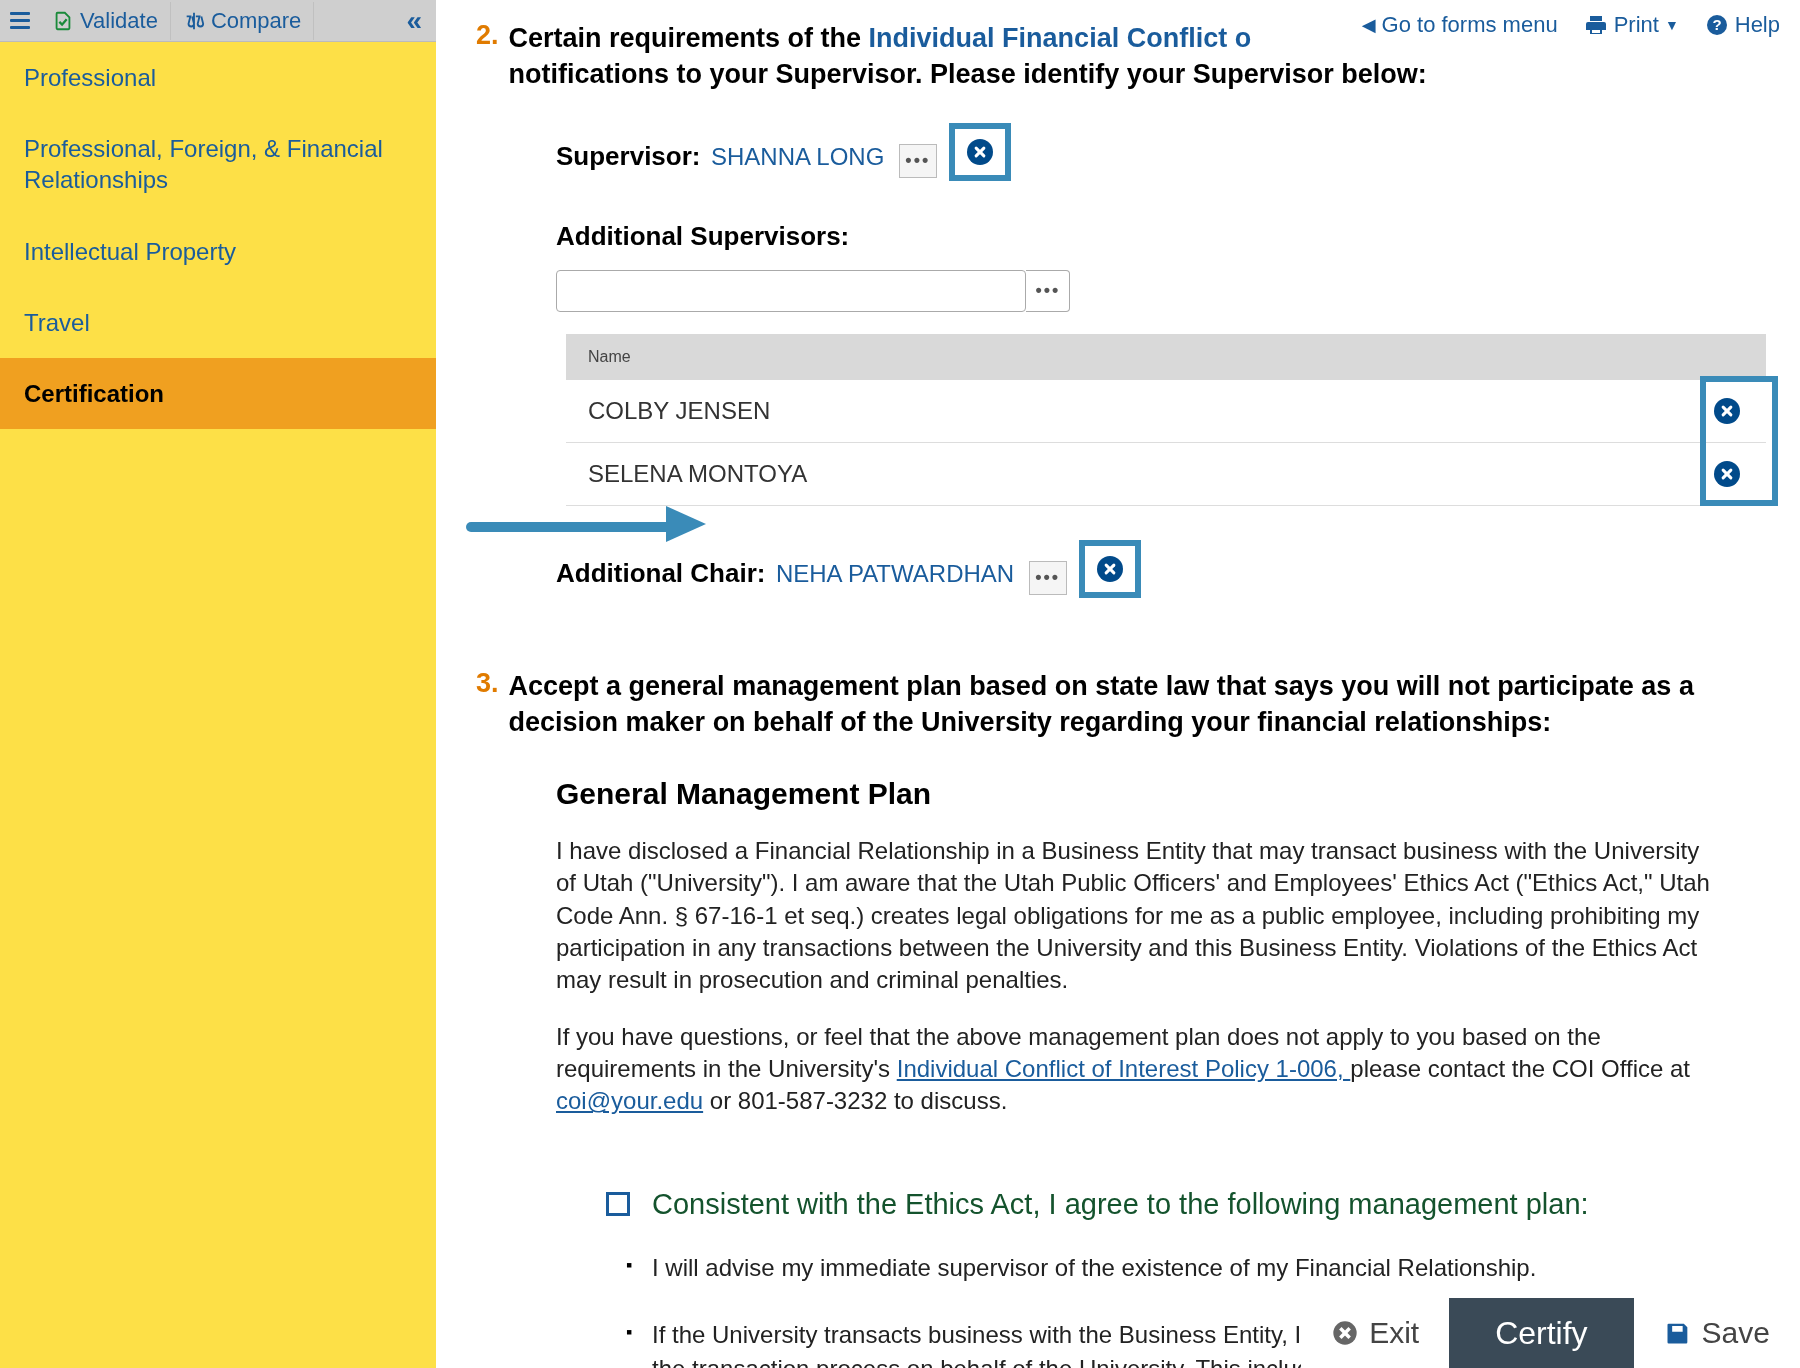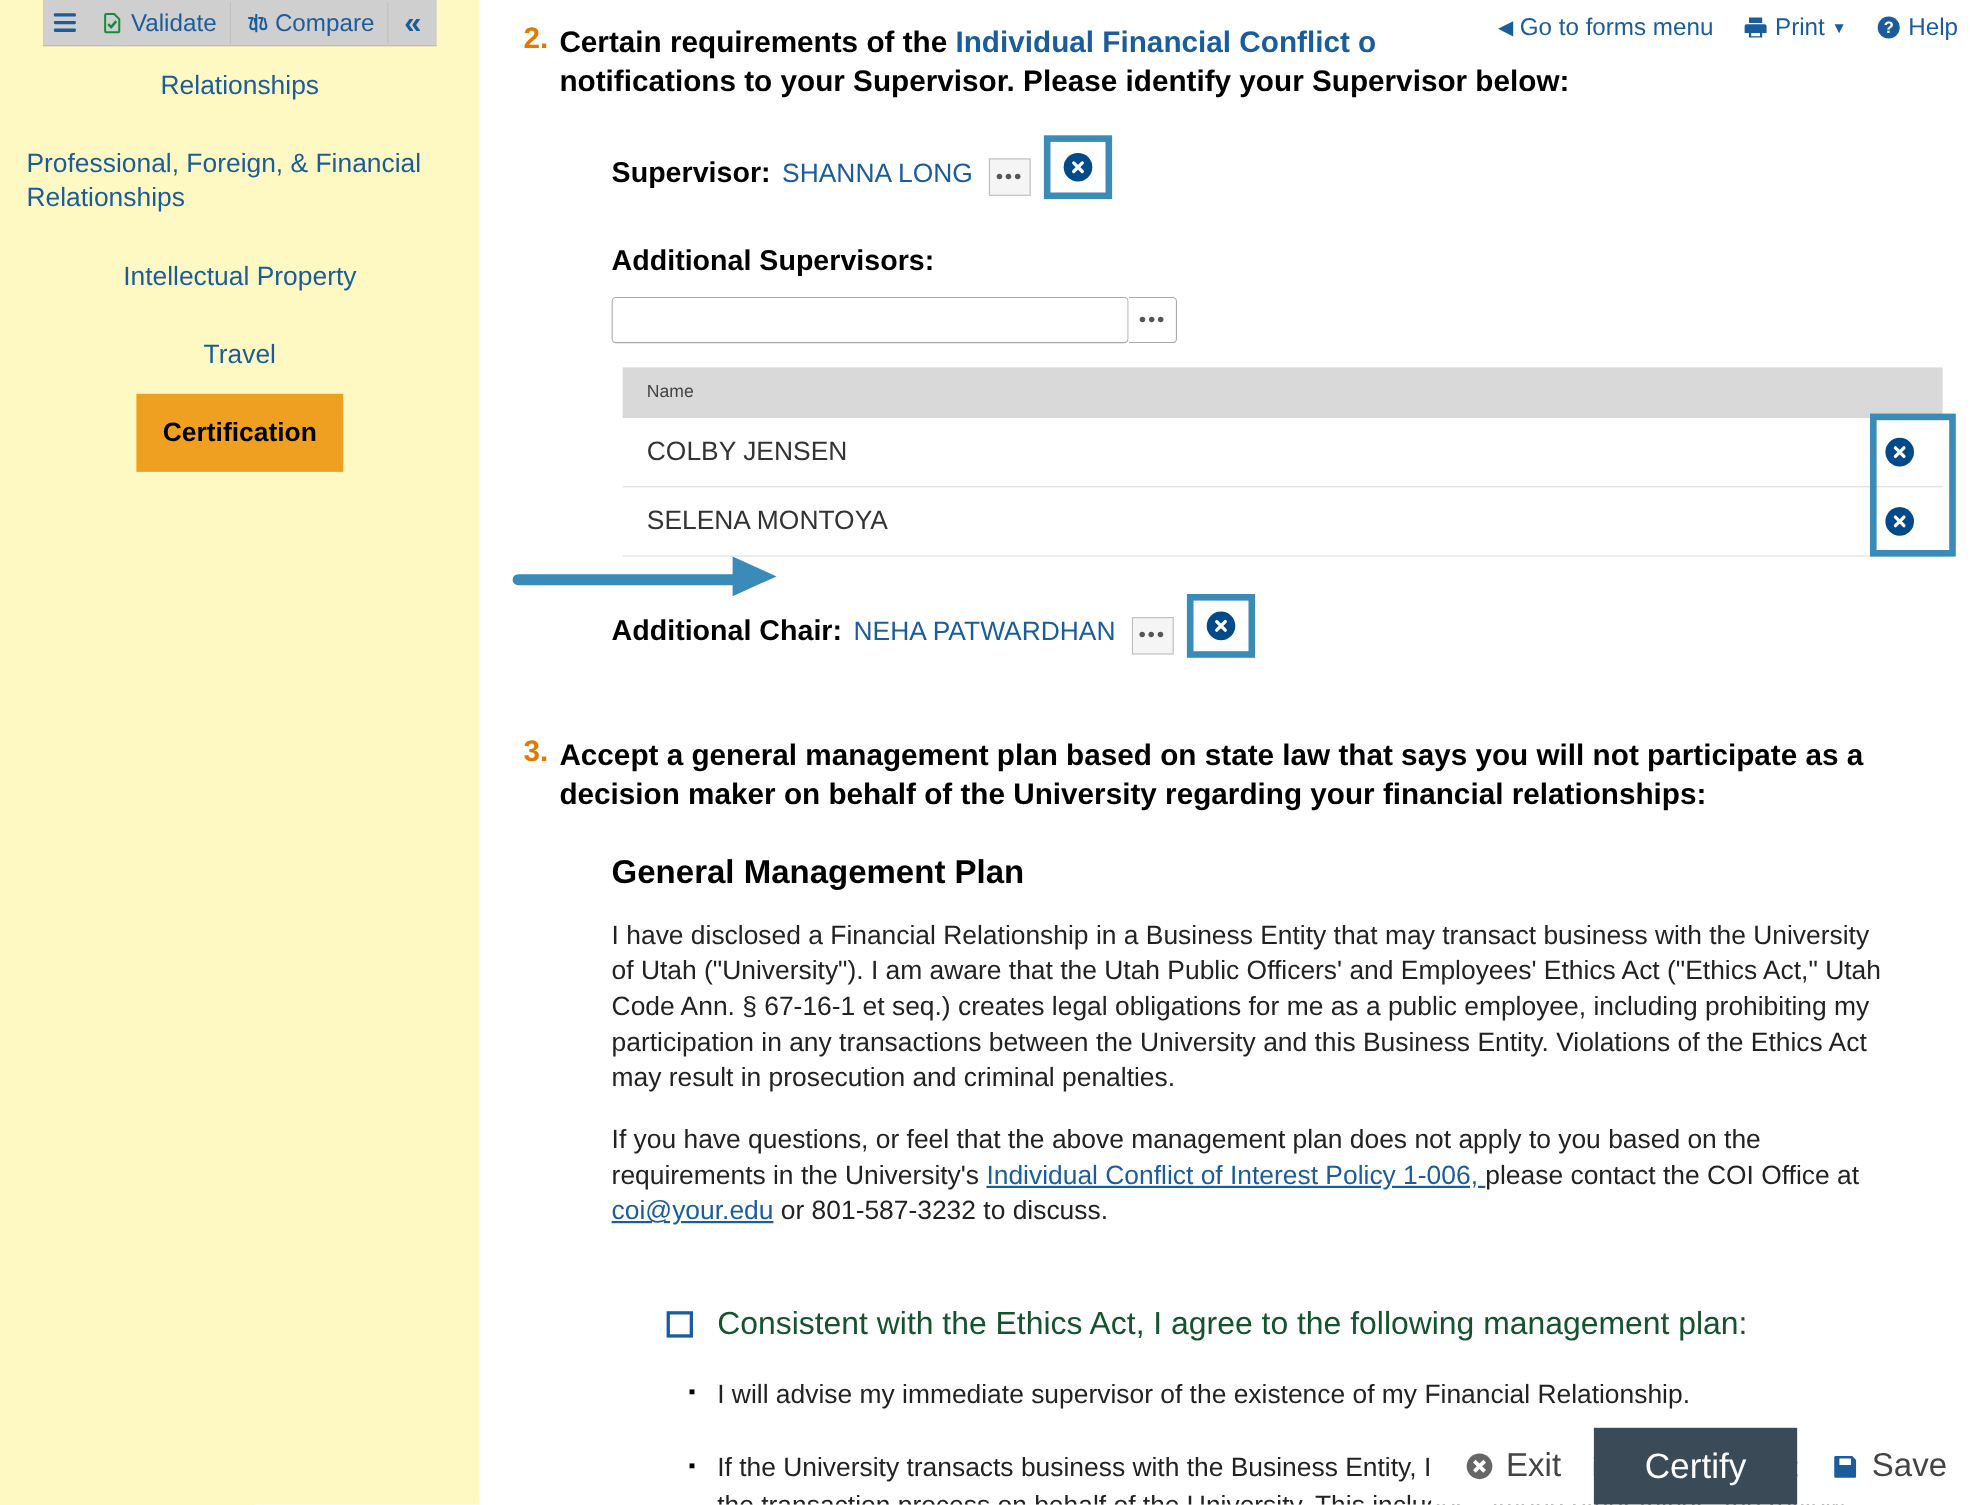--- a/index.html
+++ b/index.html
@@ -1,20 +1,20 @@
 <!DOCTYPE html>
 <html><head>
 <meta charset="utf-8">
 <style>
   * { box-sizing: border-box; margin: 0; padding: 0; }
   html, body { width: 1800px; height: 1368px; font-family: Arial, Helvetica, sans-serif; background: #fff; color: #000; overflow: hidden; }
   body { display: flex; }
 
   
-  .sidebar { width: 436px; background: #fef9c3; display: flex; flex-direction: column; flex-shrink: 0; align-items: center; }
+  .sidebar { width: 436px; background: #fde047; display: flex; flex-direction: column; flex-shrink: 0; }
   .sidebar-top { display: flex; align-items: center; height: 42px; background: #cfcfcf; border-bottom: 1px solid #bbb; }
   .hamburger { width: 40px; display: flex; flex-direction: column; gap: 4px; padding: 10px; cursor: pointer; }
   .hamburger span { height: 3px; background: #1a5c9c; border-radius: 1px; }
   .top-btn { display: flex; align-items: center; gap: 6px; padding: 6px 12px; color: #1a5c9c; font-size: 22px; cursor: pointer; border-right: 1px solid #c0c0c0; }
   .top-btn svg { width: 22px; height: 22px; }
   .collapse-btn { margin-left: auto; padding: 6px 14px; color: #1a5c9c; font-size: 28px; font-weight: bold; cursor: pointer; }
   .nav-item { padding: 20px 24px; color: #1a5c9c; font-size: 24px; cursor: pointer; line-height: 1.3; }
   .nav-item.active { background: #f0a020; color: #000; font-weight: bold; }
 
   
@@ -90,21 +90,21 @@
       <span>Validate</span>
     </div>
     <div class="top-btn">
       <svg viewBox="0 0 24 24">
           <path fill="none" stroke="#1a5c9c" stroke-width="2" d="M12 3v18M4 7h4l-2 8a3 3 0 0 0 6 0L10 7M14 7h4l-2 8a3 3 0 0 0 6 0L20 7"></path>
         </svg>
       <span>Compare</span>
     </div>
     <div class="collapse-btn">«</div>
   </div>
-  <div class="nav-item">Relationships</div>
+  <div class="nav-item">Professional</div>
   <div class="nav-item">Professional, Foreign, &amp; Financial Relationships</div>
   <div class="nav-item">Intellectual Property</div>
   <div class="nav-item">Travel</div>
   <div class="nav-item active">Certification</div>
 </div>
 
 <div class="main">
 
   <div class="header-actions">
     <div class="ha">

